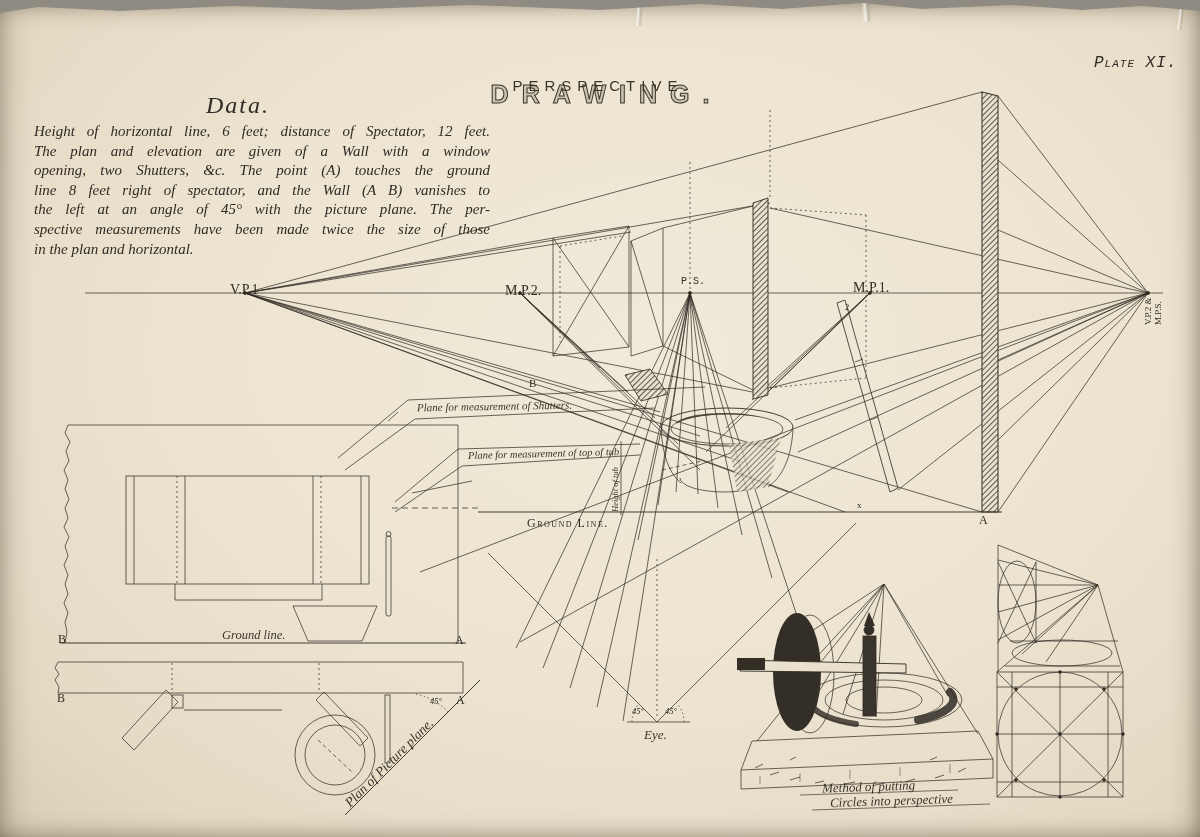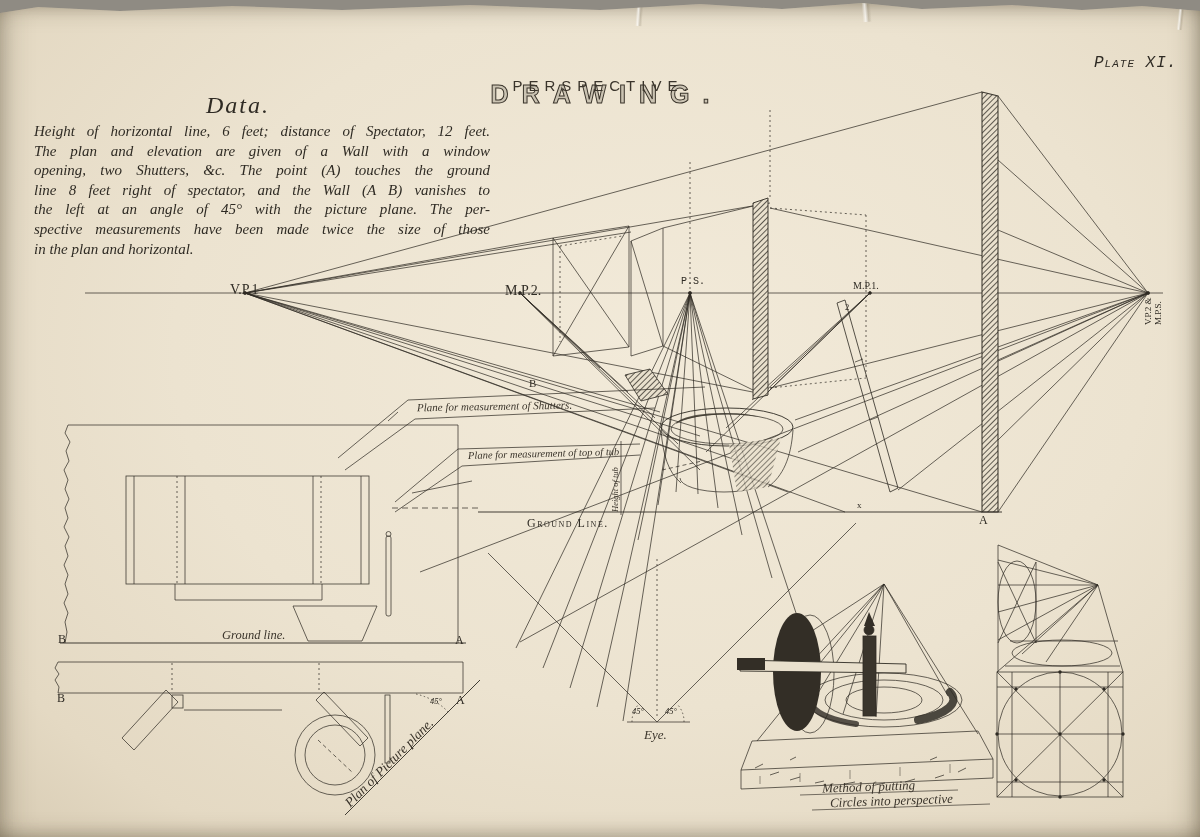--- a/index.html
+++ b/index.html
@@ -189,21 +189,21 @@
     <div style="text-align:justify;text-align-last:justify;">opening, two Shutters, &amp;c.  The point (A) touches the ground</div>
     <div style="text-align:justify;text-align-last:justify;">line 8 feet right of spectator, and the Wall (A B) vanishes to</div>
     <div style="text-align:justify;text-align-last:justify;">the left at an angle of 45° with the picture plane.  The per-</div>
     <div style="text-align:justify;text-align-last:justify;">spective measurements have been made twice the size of those</div>
     <div>in the plan and horizontal.</div>
   </div>
 
   <div class="lbl" style="left:230px;top:283px;font-size:14px;">V.P.1</div>
   <div class="lbl" style="left:505px;top:284px;font-size:14px;">M.P.2.</div>
   <div class="lbl" style="left:681px;top:277px;font-size:10px;font-family:Liberation Mono, monospace;">P.S.</div>
-  <div class="lbl" style="left:853px;top:281px;font-size:10px;">M.P.1.</div>
+  <div class="lbl" style="left:853px;top:281px;font-size:14px;">M.P.1.</div>
   <div style="position:absolute;left:1143px;top:325px;transform:rotate(-90deg);transform-origin:0 0;font-size:9px;line-height:10px;white-space:nowrap;">
     <div>V.P.2 &amp;</div>
     <div>M.P.S.</div>
   </div>
 
   <div class="lbl hand" style="left:417px;top:401px;font-size:11px;transform:rotate(-1deg);">Plane for measurement of Shutters.</div>
   <div class="lbl hand" style="left:468px;top:449px;font-size:10.5px;transform:rotate(-1.5deg);">Plane for measurement of top of tub</div>
   <div class="lbl hand" style="left:611px;top:512px;font-size:8.5px;transform:rotate(-90deg);transform-origin:0 0;">Height of tub</div>
   <div class="lbl sc" style="left:527px;top:517px;font-size:12px;letter-spacing:1.5px;">Ground Line.</div>
   <div class="lbl" style="left:979px;top:514px;font-size:12px;">A</div>

